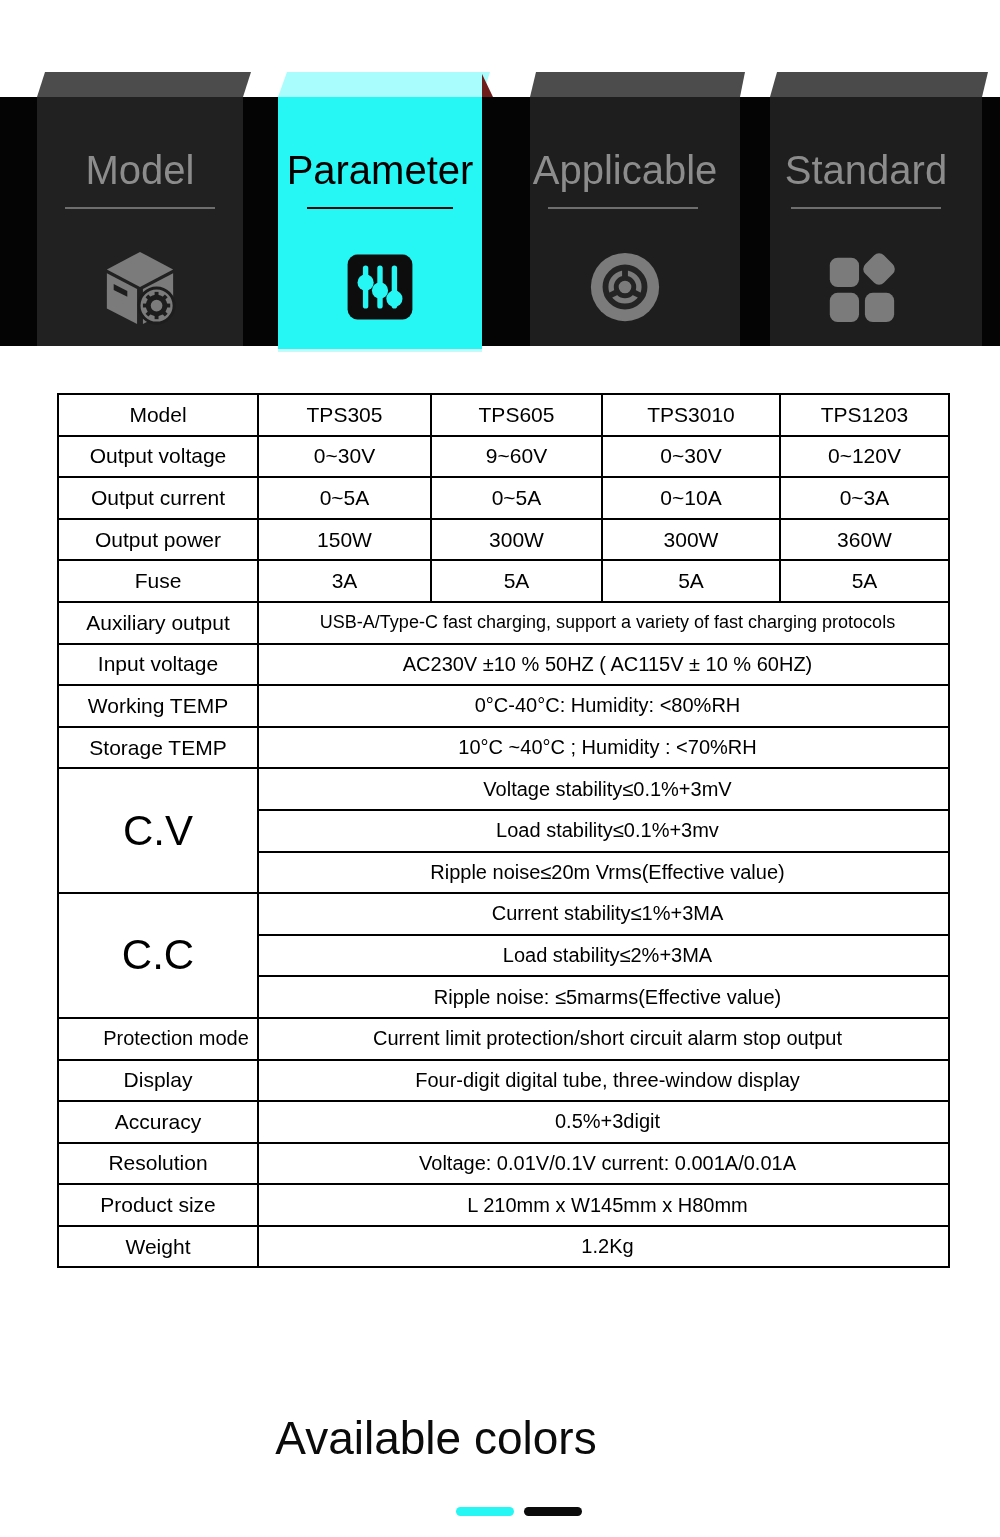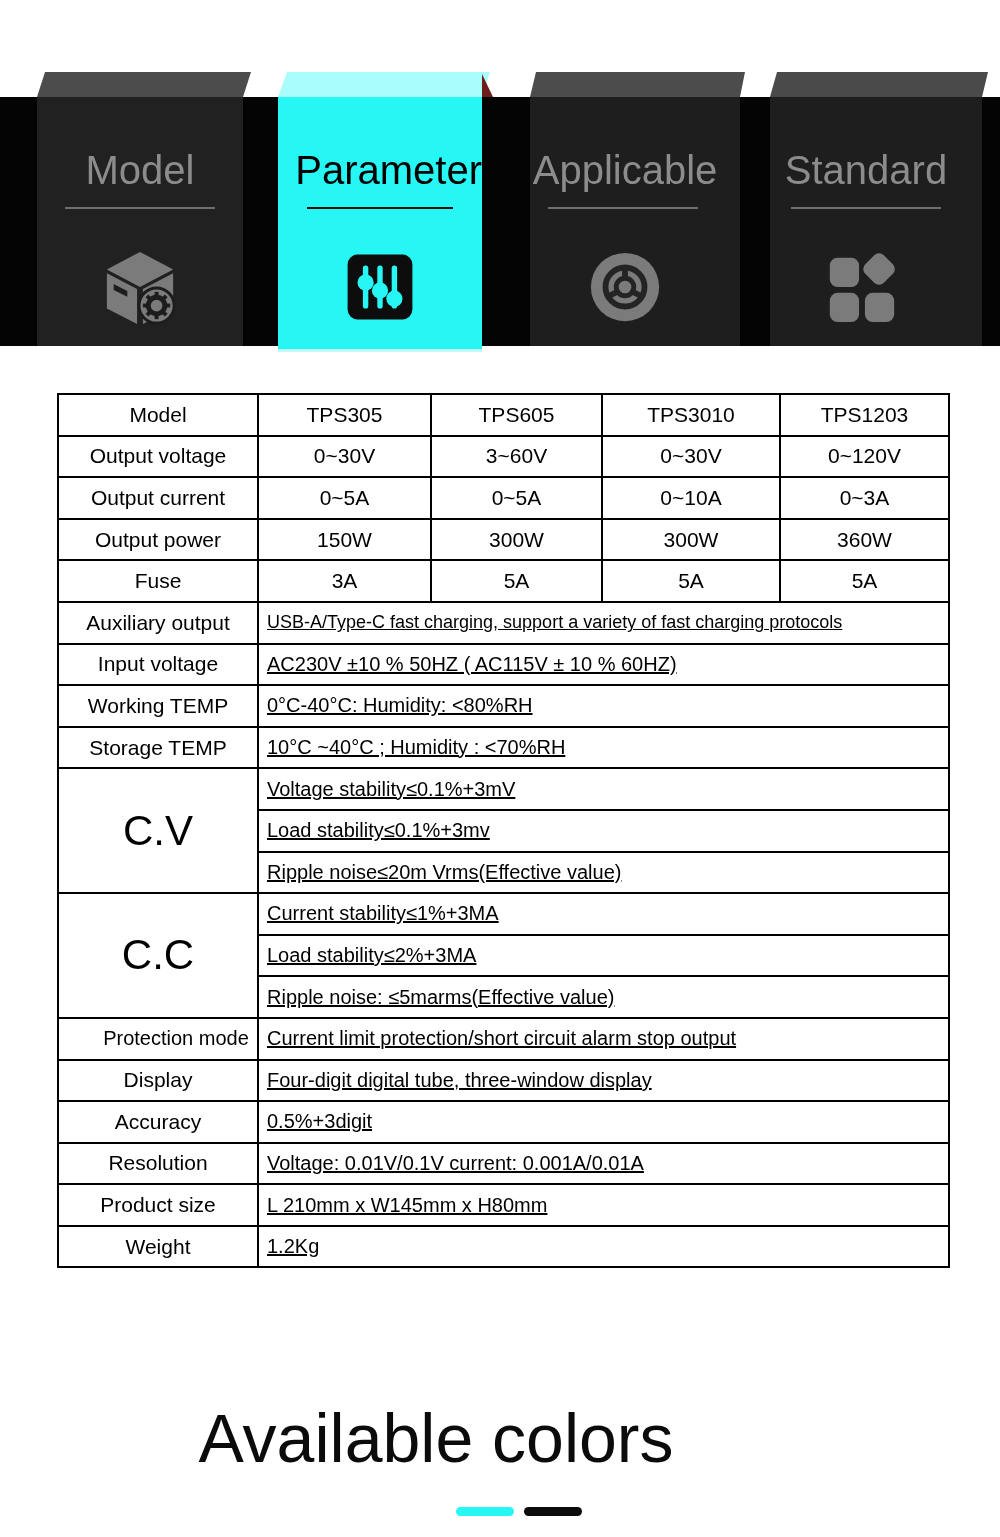--- a/index.html
+++ b/index.html
@@ -21,27 +21,27 @@
   .tab-underline.active{background:#0a0a0a;}
   .tab-icon{position:absolute;top:176px;width:78px;height:78px;}
   .maroon{position:absolute;left:482px;top:74px;width:11px;height:23px;background:#6e1d1a;
           clip-path:polygon(0 0,100% 100%,0 100%);}
 
   
   table.spec{position:absolute;left:57px;top:393px;width:891px;border-collapse:collapse;
              table-layout:fixed;}
   table.spec td{border:2px solid #000000;height:39.6px;padding:0;color:#000000;
                 text-align:center;vertical-align:middle;font-size:21px;line-height:1.05;}
-  table.spec td.val{text-align:left;padding-left:8px;font-size:20px;text-decoration:underline;}
+  table.spec td.val{text-align:center;padding-left:8px;font-size:20px;}
   table.spec td.val.small{font-size:18px;}
   table.spec td.big{font-size:42px;}
 
   
   .colors-heading{position:absolute;left:0;top:1408px;width:872px;text-align:center;
-                  font-size:68px;line-height:60px;color:#0b0b0b;}
+                  font-size:46px;line-height:60px;color:#0b0b0b;}
   .dash{position:absolute;top:1507px;width:58px;height:9px;border-radius:5px;}
   .dash.cyan{left:456px;background:#26f7f4;}
   .dash.black{left:524px;background:#0b0b0b;}
 </style>
 </head>
 <body>
 
 <div class="page">
 
   <div class="band"></div>
@@ -68,21 +68,21 @@
         <rect x="55" y="45" width="4" height="6" transform="rotate(315 57 59)"></rect>
       </g>
       <circle cx="57" cy="59" r="8.5" fill="none" stroke="#1d1d1d" stroke-width="5"></circle>
     </svg>
   </div>
 
   <div class="tab" style="left:278px;width:212px;">
     <div class="tab-top" style="left:0;width:212px;background:#a9fdfc;clip-path:polygon(9px 0,212px 0,204px 100%,0 100%);"></div>
     <div class="tab-body cyan" style="left:0;width:204px;"></div>
     <div class="tab-strip" style="left:0;width:204px;top:277px;"></div>
-    <div class="tab-label active" style="left:0;width:204px;text-align:right;">Parameter</div>
+    <div class="tab-label active" style="left:0;width:204px;">Parameter</div>
     <div class="tab-underline active" style="left:29px;width:146px;"></div>
     <svg class="tab-icon" style="left:66px;width:72px;height:72px;top:179px;" viewBox="0 0 80 80">
       <rect x="4" y="4" width="72" height="72" rx="11" fill="#0d0d0d"></rect>
       <g fill="#26f7f4">
         <rect x="21" y="16" width="6" height="48" rx="3"></rect>
         <rect x="37" y="16" width="6" height="48" rx="3"></rect>
         <rect x="53" y="16" width="6" height="48" rx="3"></rect>
         <circle cx="24" cy="35" r="9"></circle>
         <circle cx="40" cy="44" r="9"></circle>
         <circle cx="56" cy="53" r="9"></circle>
@@ -135,21 +135,21 @@
     <tr>
       <td>Model</td>
       <td>TPS305</td>
       <td>TPS605</td>
       <td>TPS3010</td>
       <td>TPS1203</td>
     </tr>
     <tr>
       <td>Output voltage</td>
       <td>0~30V</td>
-      <td>3~60V</td>
+      <td>9~60V</td>
       <td>0~30V</td>
       <td>0~120V</td>
     </tr>
     <tr>
       <td>Output current</td>
       <td>0~5A</td>
       <td>0~5A</td>
       <td>0~10A</td>
       <td>0~3A</td>
     </tr>

